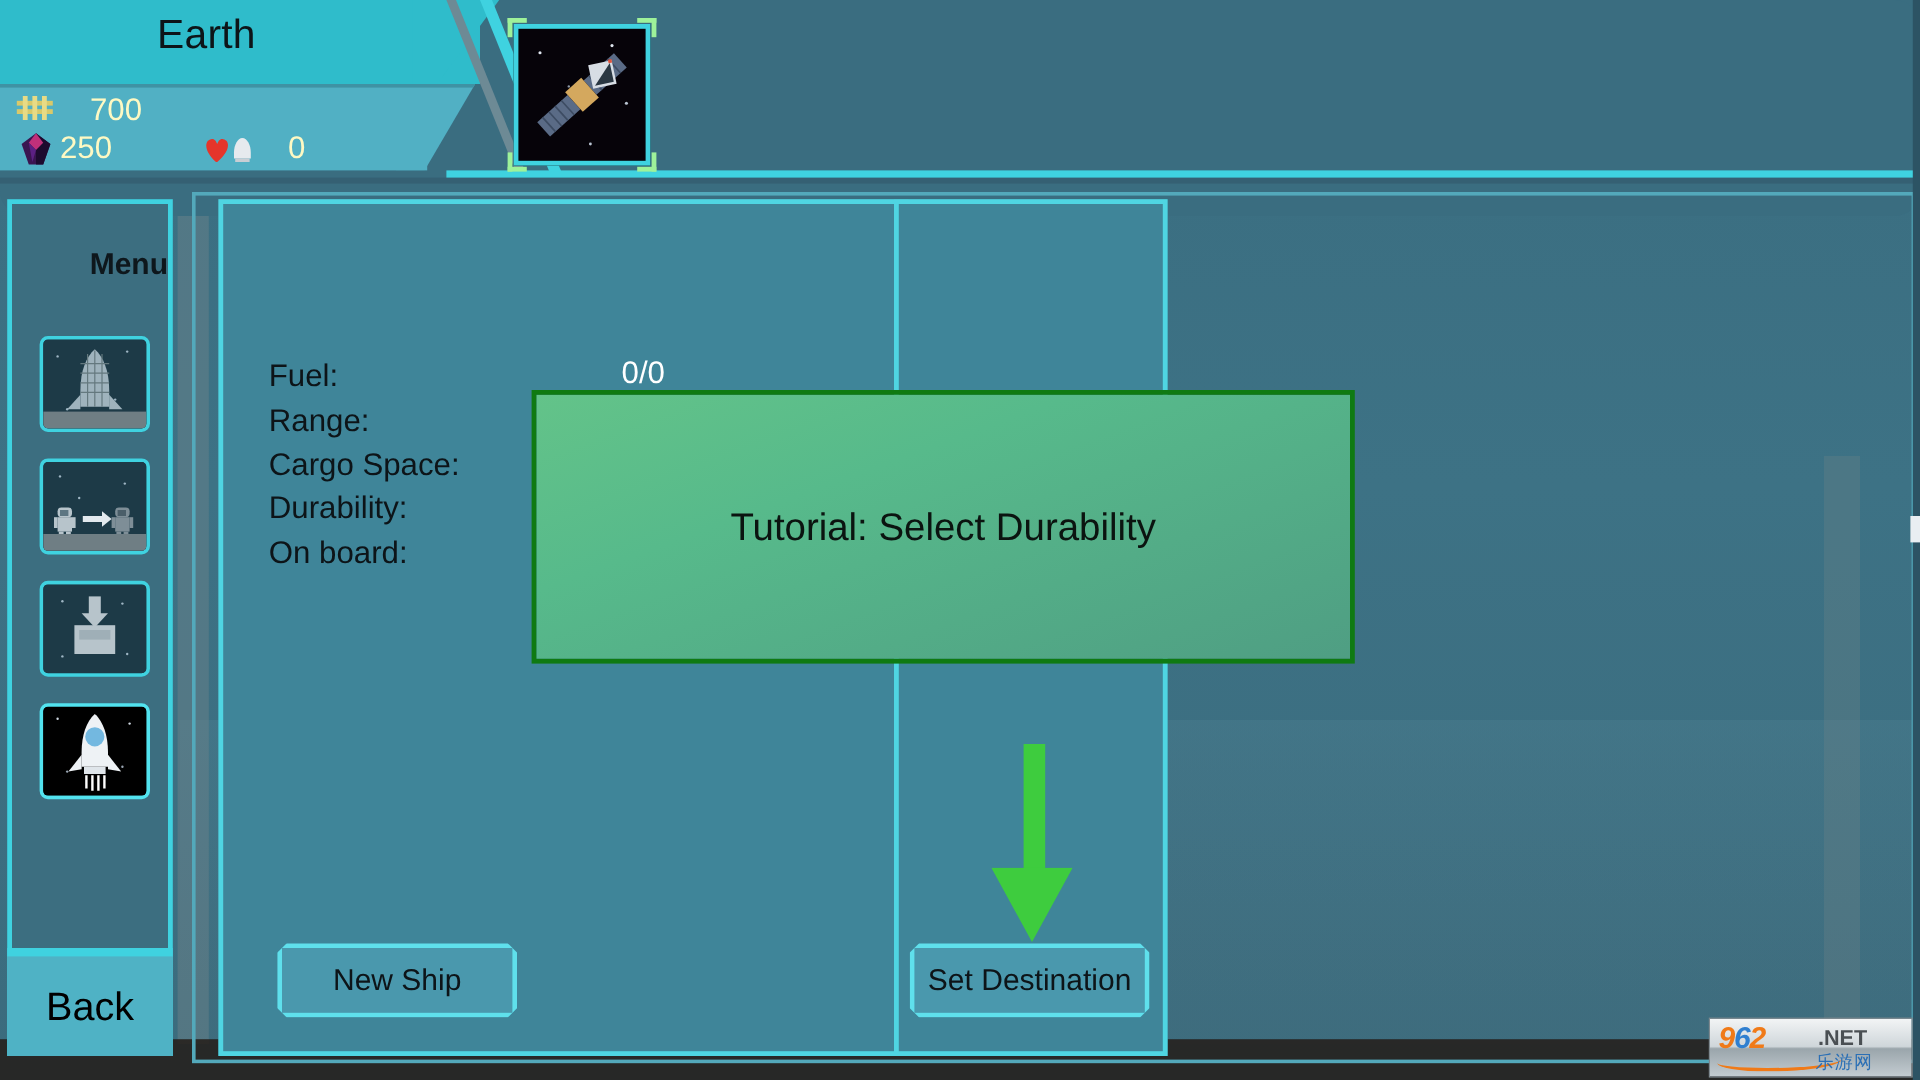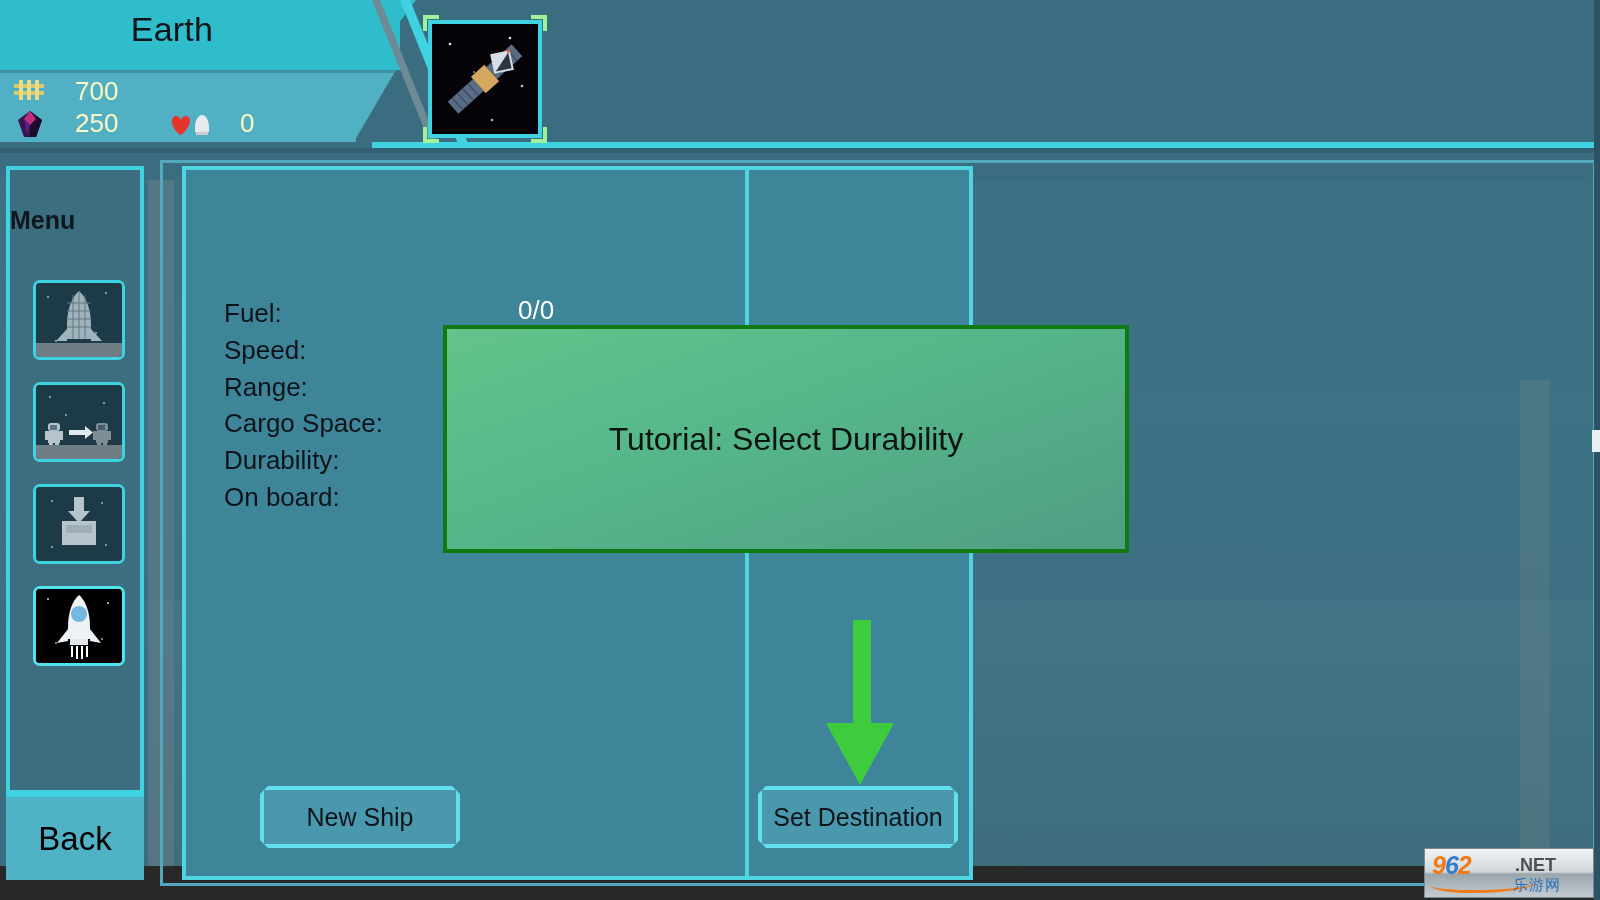--- a/index.html
+++ b/index.html
@@ -89,21 +89,21 @@
   .sat-corner i { position:absolute; background:#9ef29a; }
 
   
   .sidebar {
     position:absolute; left:6px; top:166px; width:138px; height:714px;
     background:#3c6e80;
     border:4px solid #3fd2e0;
   }
   .menu-title {
     position:absolute; left:0; top:36px; width:100%;
-    text-align:left; font-size:25px; font-weight:bold; color:#0e171c;
+    text-align:right; font-size:25px; font-weight:bold; color:#0e171c;
   }
   .side-btn {
     position:absolute; left:23px; width:92px; height:80px;
     border:3px solid #3fd2e0; border-radius:7px;
     background:#1d3a47;
     overflow:hidden;
   }
   .side-btn.active { background:#000000; border-color:#52e3ef; }
   .side-btn .ground {
     position:absolute; left:0; right:0; bottom:0; height:14px; background:#6f7e84;
@@ -146,21 +146,21 @@
   
   .act-btn{
     position:absolute; height:62px;
     background:#4a98ad;
     border:4px solid #5fe0ec;
     display:flex; align-items:center; justify-content:center;
     font-size:25px; color:#0d1418; white-space:nowrap;
     clip-path: polygon(8px 0,calc(100% - 8px) 0,100% 8px,100% calc(100% - 8px),
                        calc(100% - 8px) 100%,8px 100%,0 calc(100% - 8px),0 8px);
   }
-  .btn-newship { left:260px; top:786px; width:200px; }
+  .btn-newship { left:231px; top:786px; width:200px; }
   .btn-setdest { left:758px; top:786px; width:200px; }
 
   
   .tutorial{
     position:absolute; left:443px; top:325px; width:686px; height:228px;
     background:linear-gradient(160deg,#63c389 0%,#57ba8b 35%,#4f9e83 100%);
     border:4px solid #0f7a12;
     display:flex; align-items:center; justify-content:center;
   }
   .tutorial-text{ font-size:32px; color:#0b1410; }
@@ -240,21 +240,21 @@
 
     <div class="res-row" style="left:10px;top:108px;">
       <span style="width:40px;height:30px;display:inline-block;">
         <svg width="40" height="30" viewBox="0 0 40 30">
           <polygon points="20,2 32,11 26,28 14,28 8,11" fill="#3a1550"></polygon>
           <polygon points="20,2 32,11 26,28 20,28" fill="#1d0b2e"></polygon>
           <polygon points="20,2 26,10 20,16 14,10" fill="#c0307a"></polygon>
           <polygon points="14,10 20,16 17,26" fill="#5c2083"></polygon>
         </svg>
       </span>
-      <span class="val" style="margin-left:25px;">250</span>
+      <span class="val" style="">250</span>
     </div>
 
     <div class="res-row" style="left:168px;top:108px;">
       <span style="width:58px;height:30px;display:inline-block;">
         <svg width="58" height="30" viewBox="0 0 58 30">
           <path d="M12 26 C2 17 2 8 8 7 C11 6.5 12 9 13 11 C14 9 15 6.5 18 7 C24 8 24 17 13 26 Z" fill="#e5352b"></path>
           <path d="M34 6 C38 6 41 12 41 18 L41 23 L27 23 L27 18 C27 12 30 6 34 6 Z" fill="#e6eaee"></path>
           <rect x="28" y="23" width="12" height="3" fill="#c8ced4"></rect>
         </svg>
       </span>
@@ -421,21 +421,20 @@
 
   <div class="back-btn">
     <div class="back-label">Back</div>
   </div>
 
   <div class="panel-outer-frame"></div>
 
   <div class="panel p-left">
     <div class="stat-list">
       <div class="stat-line">Fuel:</div>
-      <div class="stat-line">Speed:</div>
       <div class="stat-line">Range:</div>
       <div class="stat-line">Cargo Space:</div>
       <div class="stat-line">Durability:</div>
       <div class="stat-line">On board:</div>
     </div>
     <div class="fuel-val">0/0</div>
   </div>
 
   <div class="panel p-mid"></div>
 

